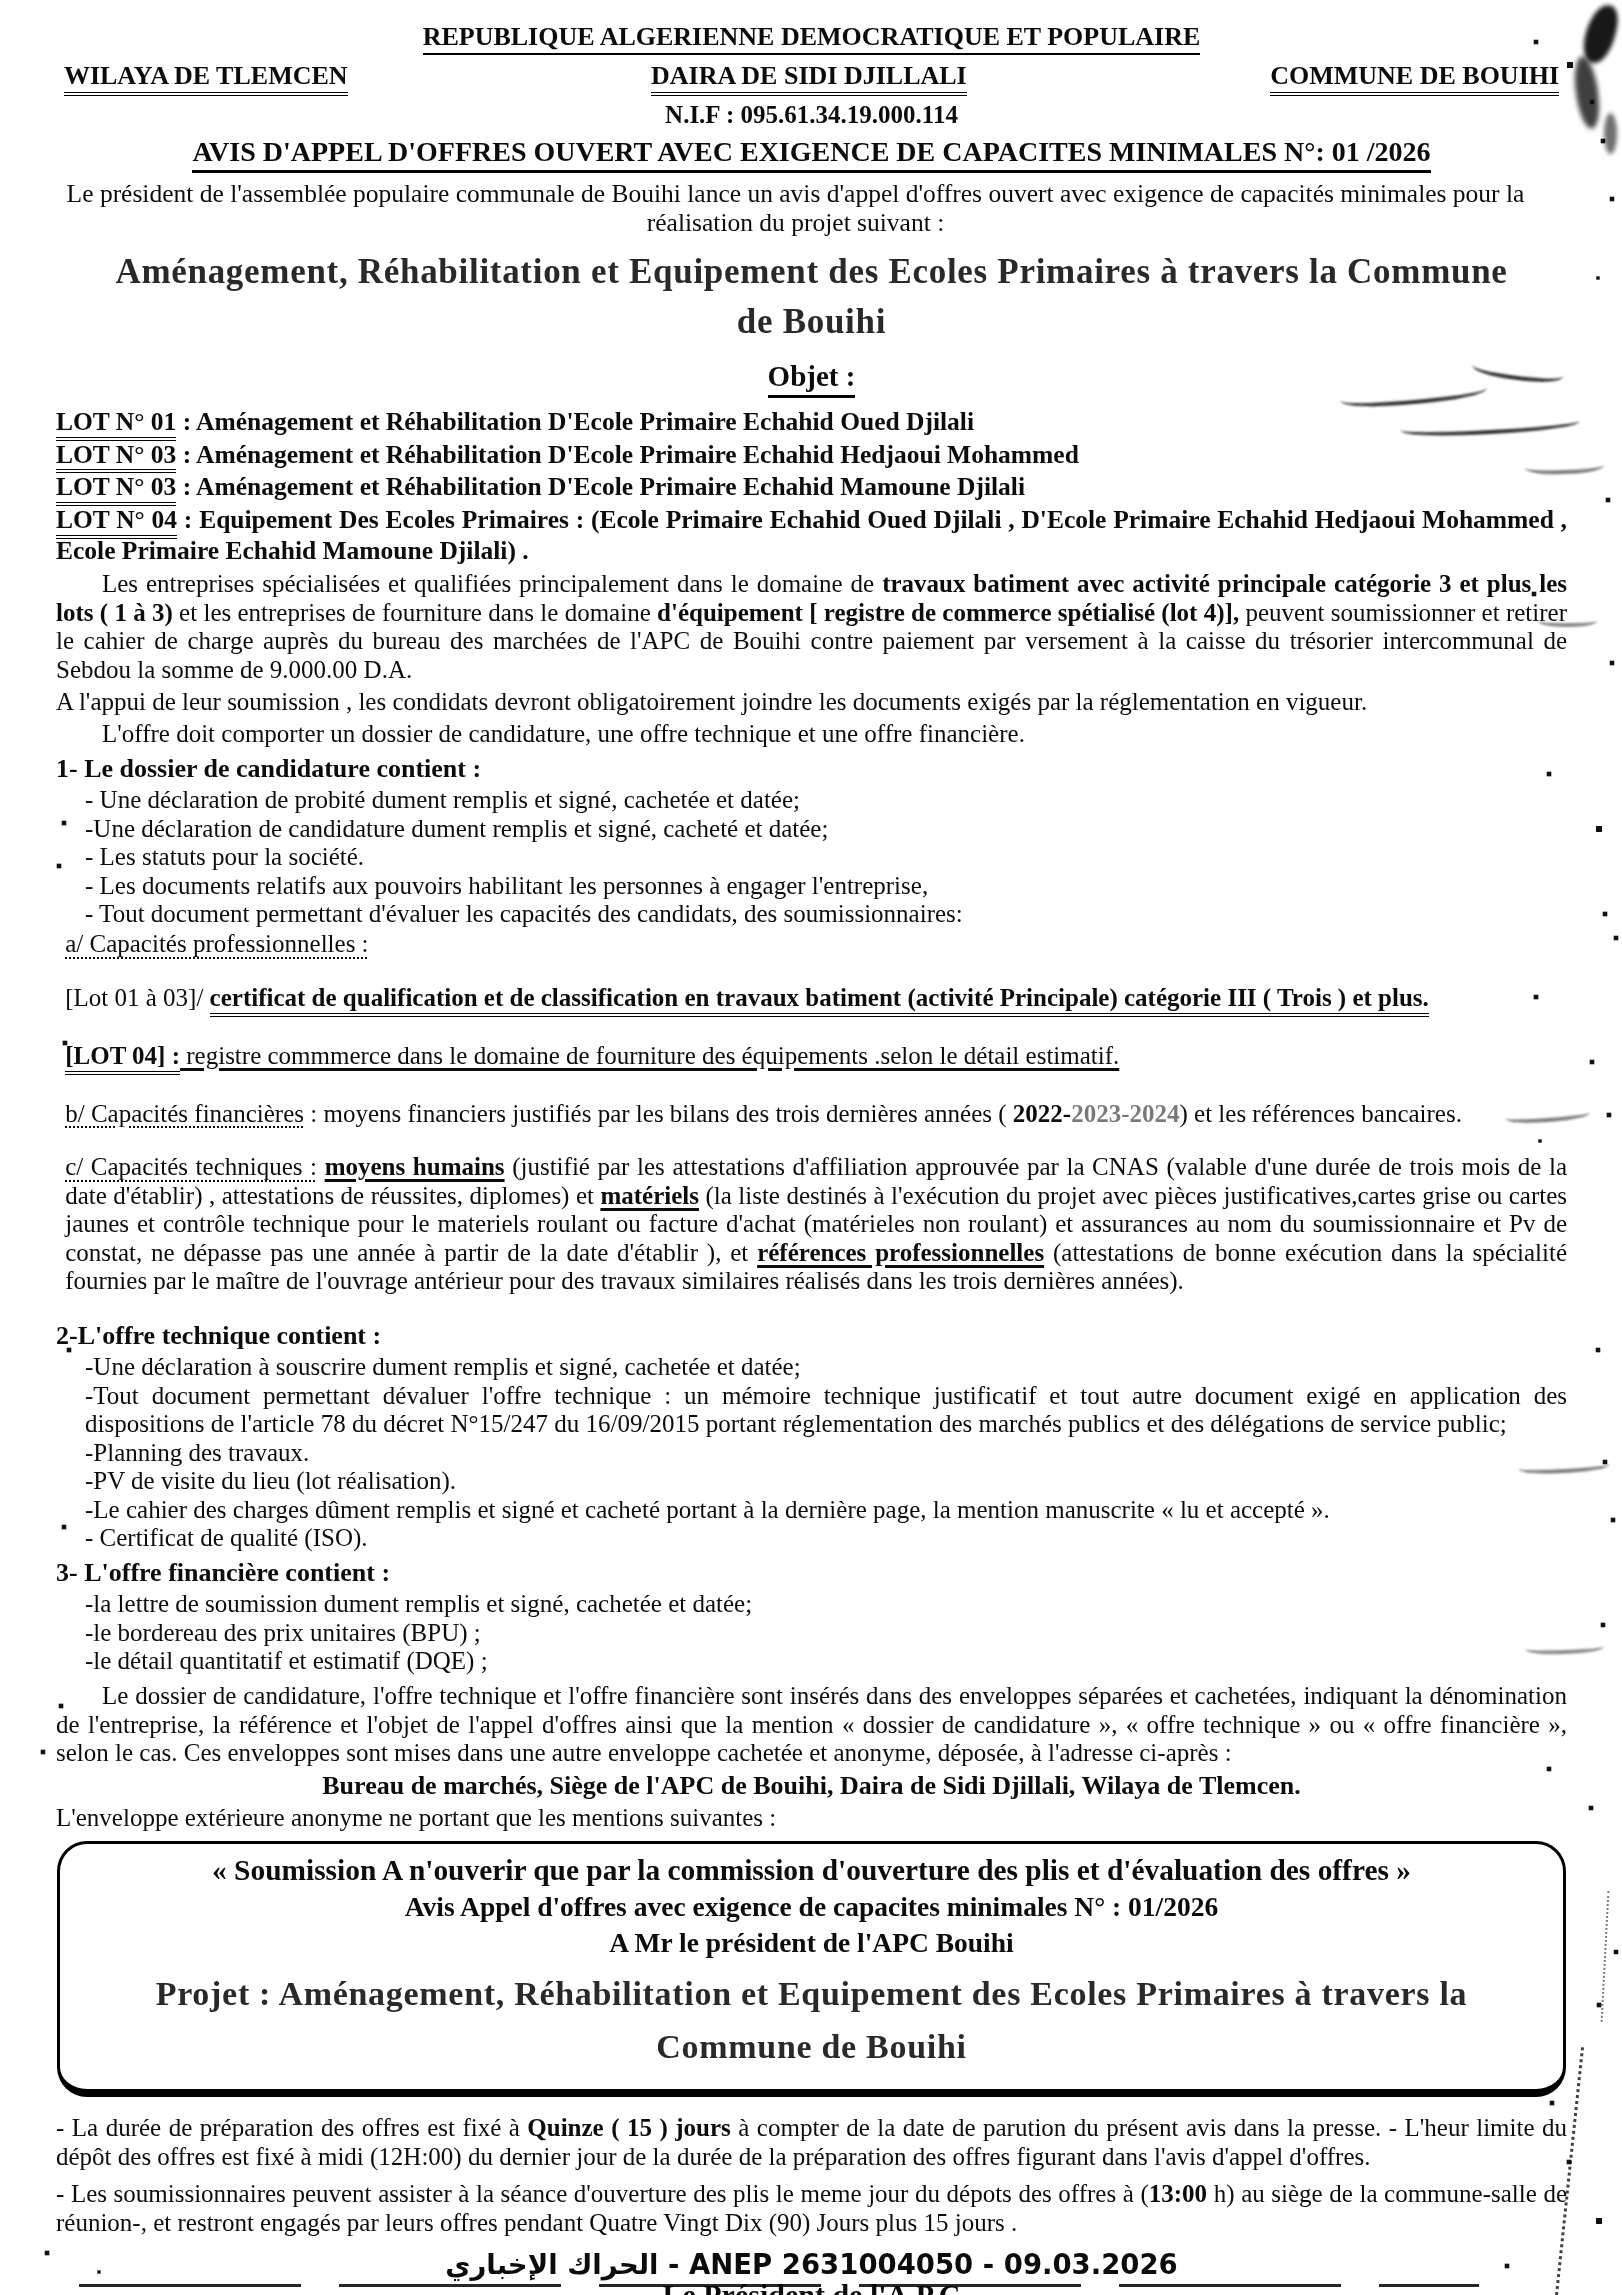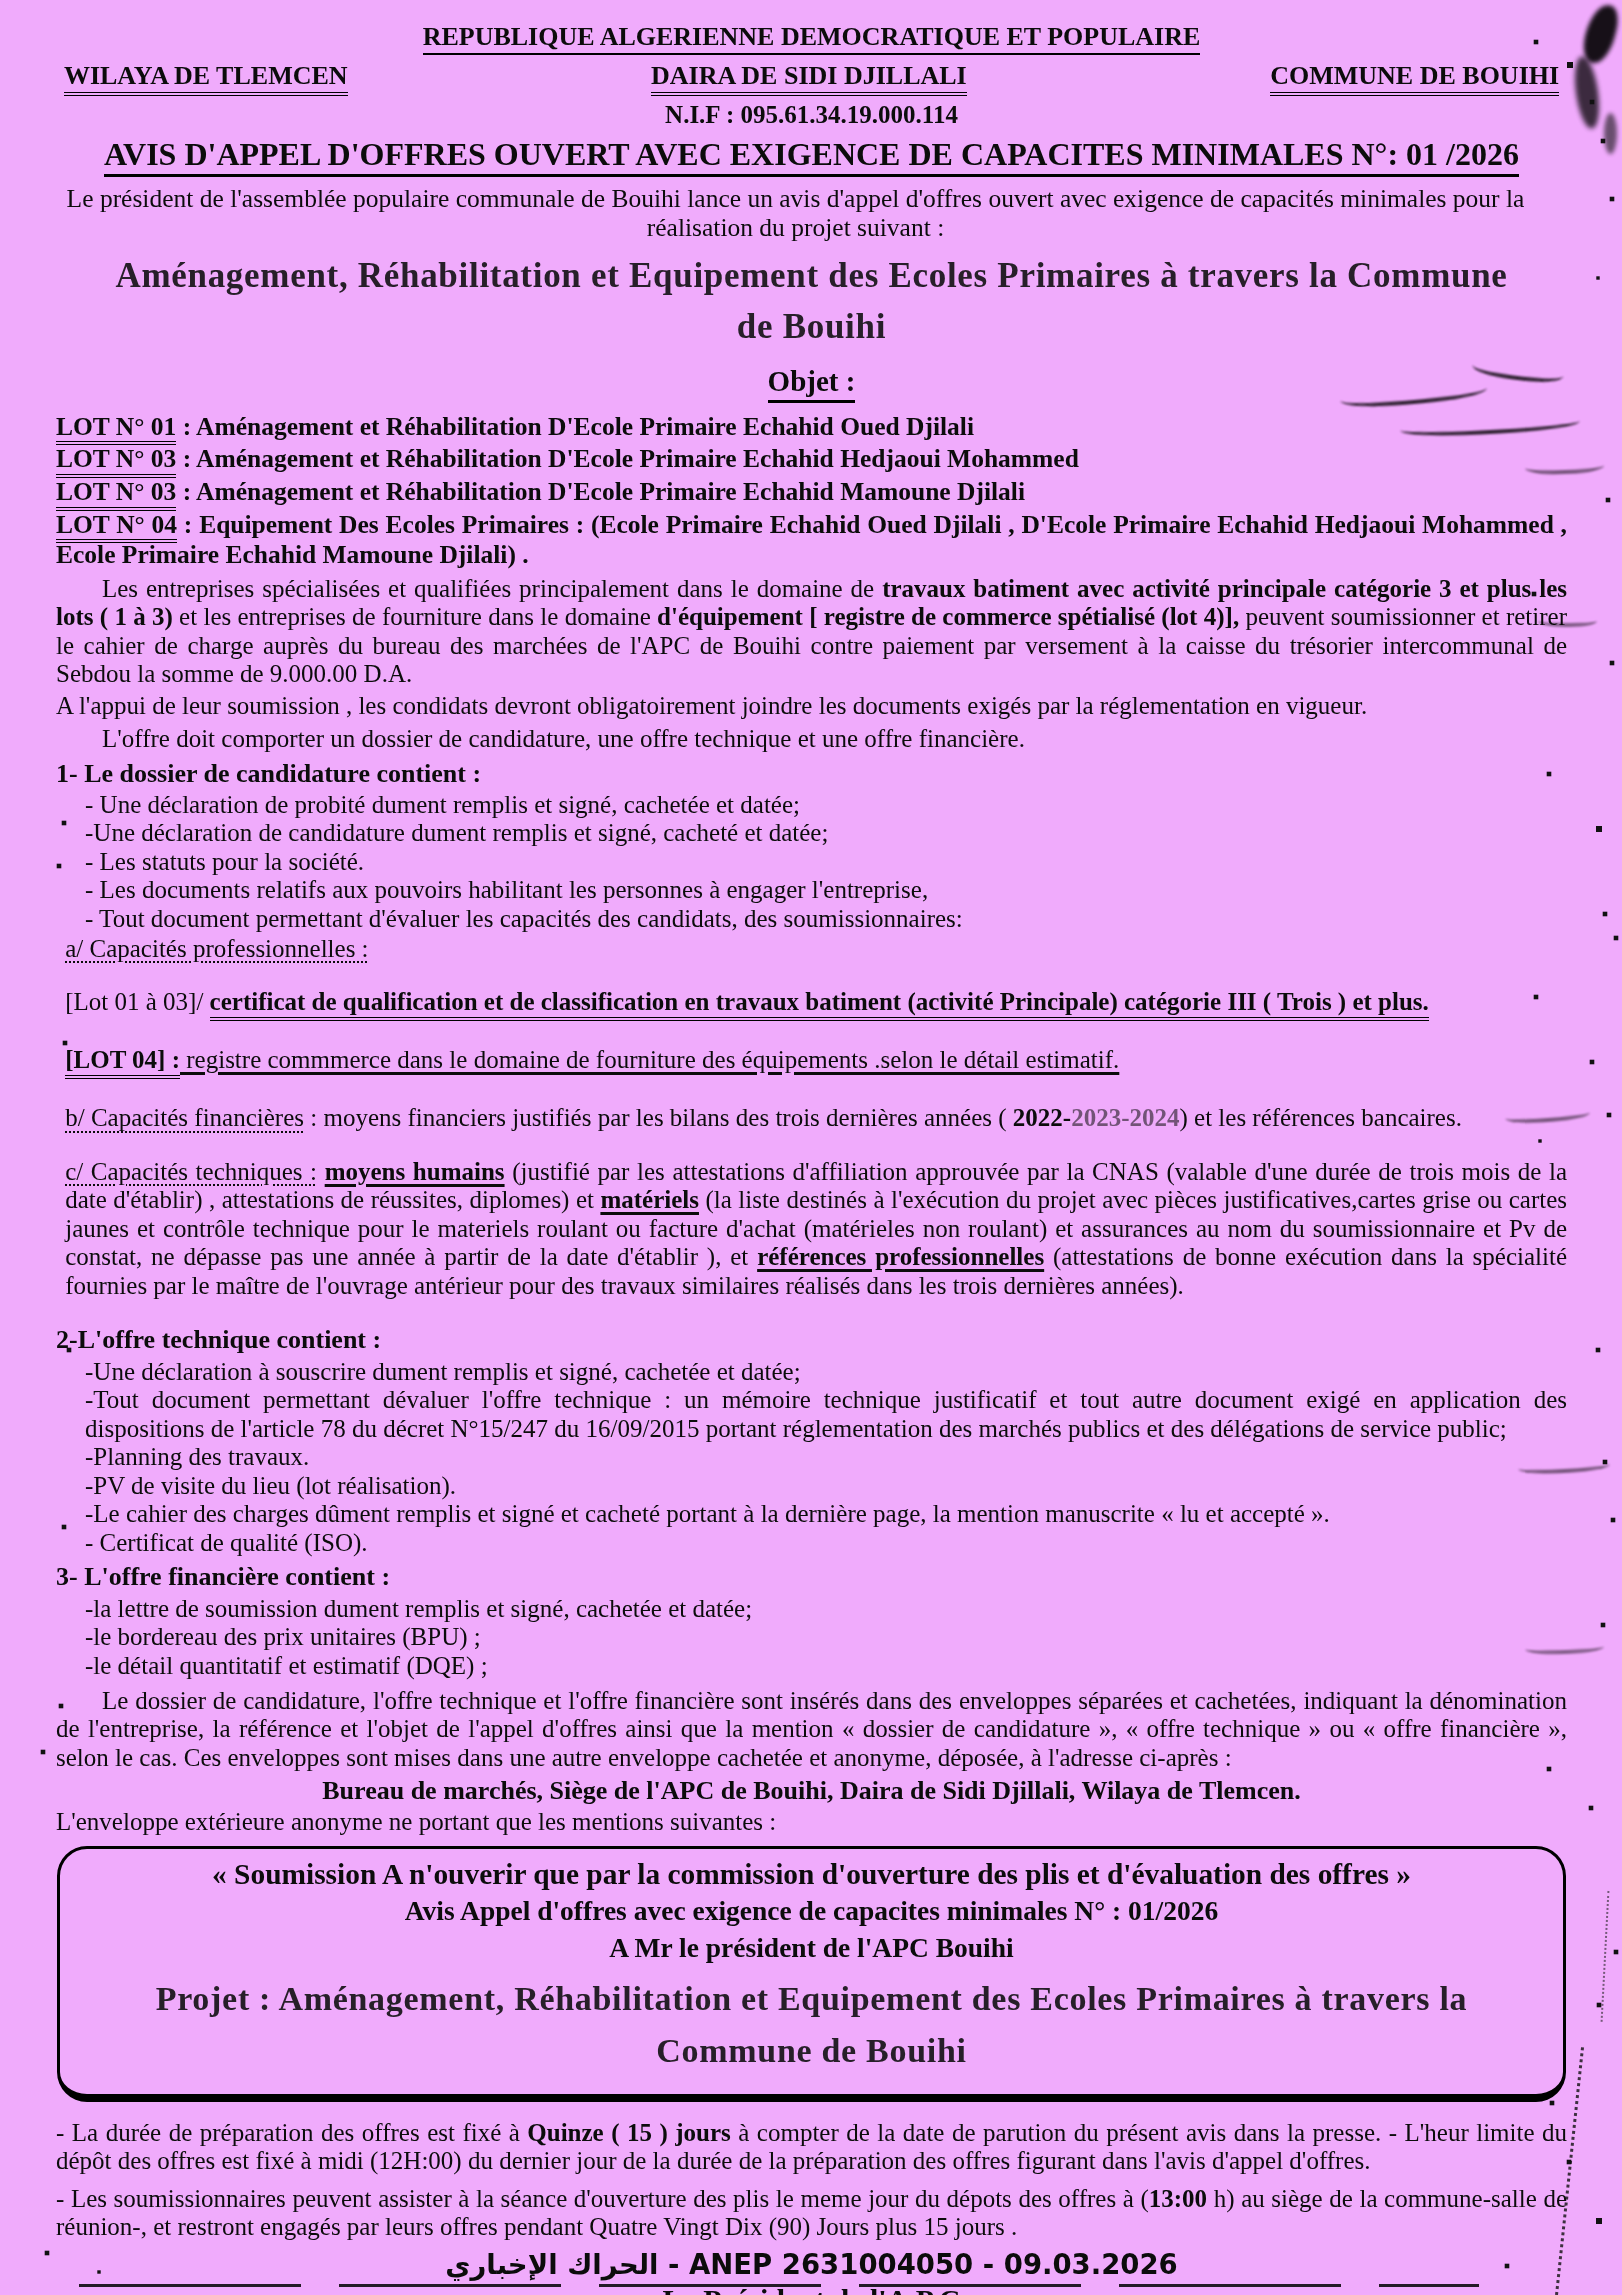--- a/index.html
+++ b/index.html
@@ -1,37 +1,37 @@
 <!DOCTYPE html>
 <html style="font-size:10.5px"><head>
 <meta charset="utf-8">
 <style>
   html,body{margin:0;padding:0;background:#e8e8e8;}
   .page{
-    position:relative;width:1623px;height:2295px;background:#f0abfc;
+    position:relative;width:1623px;height:2295px;background:#ffffff;
     padding:22px 56px 0;box-sizing:border-box;overflow:hidden;
     font-family:"Liberation Serif","DejaVu Serif",serif;
     color:#0c0c0c;font-size:25px;line-height:1.14;
   }
   .center{text-align:center;}
   .b{font-weight:bold;}
   .jus{text-align:justify;}
   .u-solid{border-bottom:2.6px solid #000;padding-bottom:1.3px;display:inline-block;}
   .u-thick{border-bottom:3.9px solid #000;padding-bottom:2px;display:inline-block;}
   .u-dbl{border-bottom:4.6px double #000;padding-bottom:0.7px;display:inline-block;}
   .u-line{text-decoration:underline;text-decoration-thickness:2.6px;text-underline-offset:3.9px;}
   .u-dot{text-decoration:underline dotted;text-decoration-thickness:2px;text-underline-offset:4.6px;}
   .fade{opacity:.55;}
   .distress{opacity:.88;filter:blur(0.3px);letter-spacing:0.7px;}
 
   .hdr-republic{font-size:26px;margin-bottom:6.5px;}
   .org-row{display:flex;justify-content:space-between;align-items:flex-start;
     font-weight:bold;font-size:26px;padding:0 7.9px;margin-bottom:5.2px;}
   .nif{font-size:25px;font-weight:bold;margin-bottom:6.5px;}
-  .notice-title{font-size:32px;margin:3.9px 0 6.5px;text-decoration:underline;}
+  .notice-title{font-size:28px;margin:3.9px 0 6.5px;text-decoration:underline;}
   .intro{font-size:25.5px;max-width:1479px;margin:0 auto;}
 
   .big-title{font-size:35px;font-weight:bold;line-height:1.45;margin-top:9.2px;}
   .objet{font-size:29px;margin:11.8px 0 9.2px;}
   .lot-line{font-size:25.5px;font-weight:bold;line-height:1.2;margin:2px 0;}
   .lot-label{border-bottom:4.6px double #000;padding-bottom:0.7px;}
 
   .para{margin:3.9px 0;}
   .ind{text-indent:46px;}
   .sec-h{font-size:26px;font-weight:bold;margin:5.2px 0 2.6px;}

